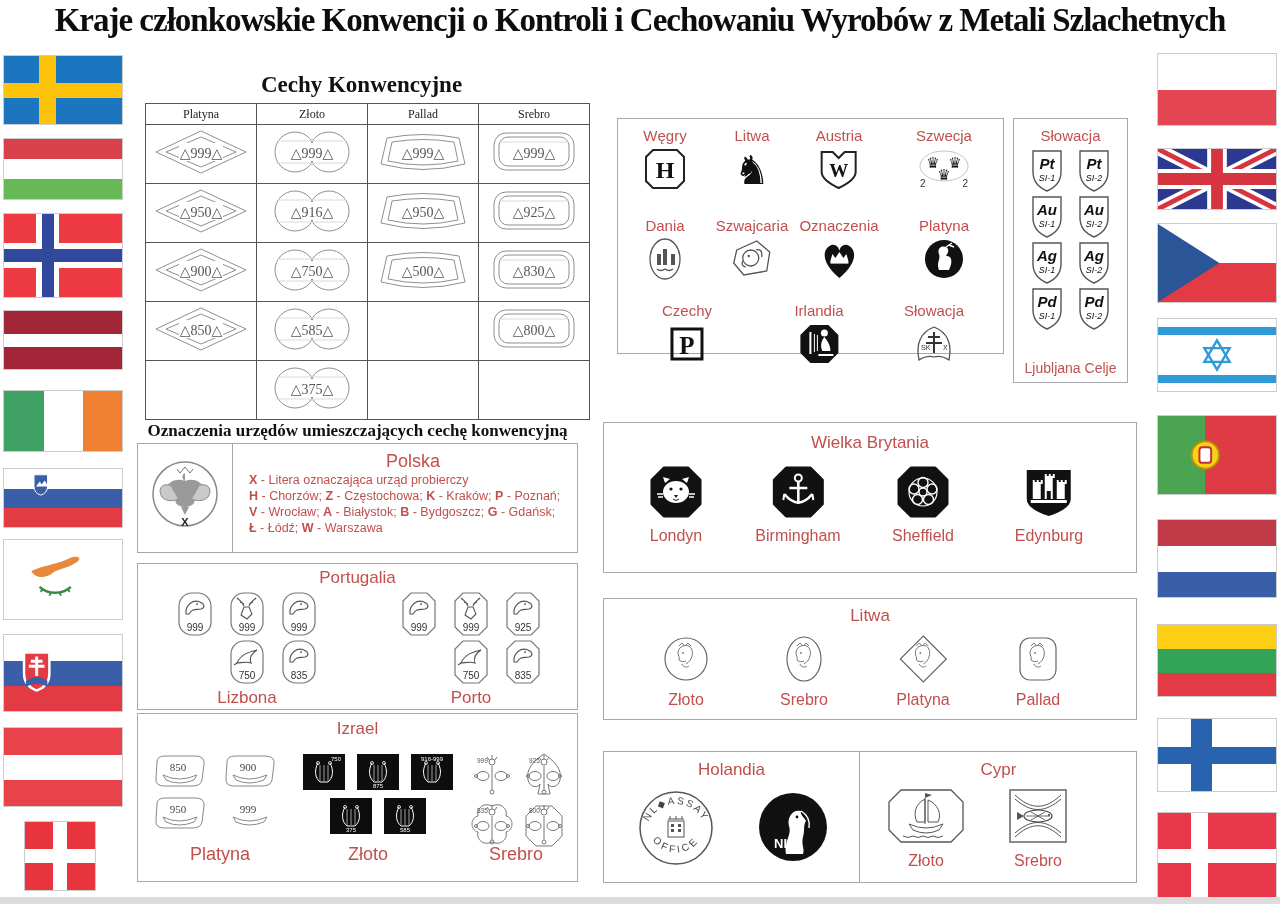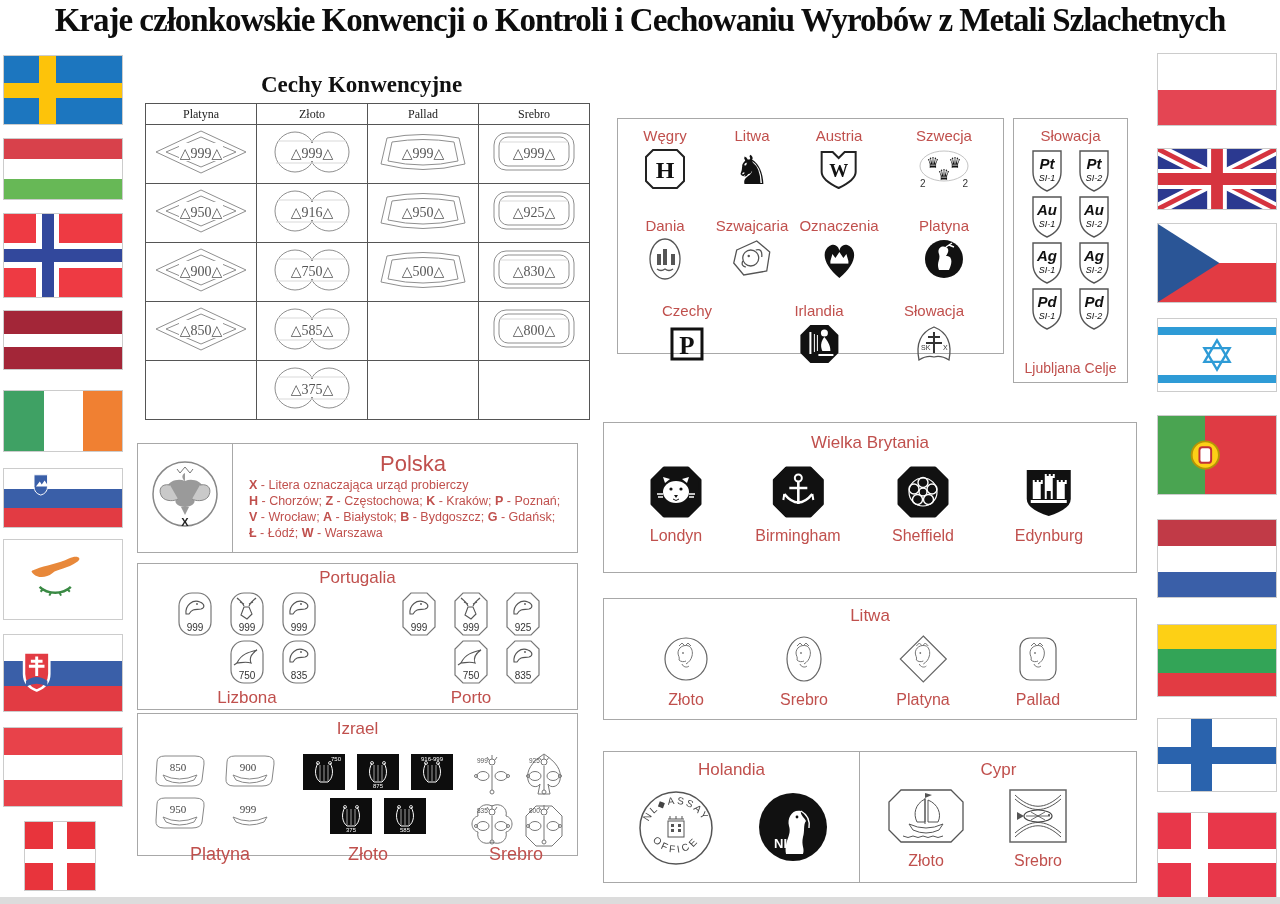--- a/index.html
+++ b/index.html
@@ -52,25 +52,25 @@
   #conv-table{position:absolute;left:145px;top:103px;border-collapse:collapse;table-layout:fixed;}
   #conv-table th{width:108px;height:18px;border:1px solid #555;font-family:"Liberation Serif",serif;
      font-size:12px;font-weight:normal;color:#222;}
   #conv-table td{width:108px;height:58px;border:1px solid #555;text-align:center;vertical-align:middle;padding:0;}
   .offices-heading{position:absolute;left:137px;top:421px;width:441px;text-align:center;
      font-family:"Liberation Serif",serif;font-weight:bold;font-size:17px;color:#111;}
   .panel{position:absolute;border:1px solid #a8a8a8;background:#fff;box-sizing:border-box;}
   #poland-box{left:137px;top:443px;width:441px;height:110px;display:flex;}
   .pl-left{width:94px;border-right:1px solid #a8a8a8;display:flex;align-items:center;justify-content:center;}
   .pl-right{flex:1;padding:7px 0 0 16px;}
-  .sec-title{text-align:center;font-size:22px;color:#c0504d;}
+  .sec-title{text-align:center;font-size:18px;color:#c0504d;}
   .pl-line{font-size:12.5px;line-height:16px;color:#c0504d;}
   .pl-line b{font-weight:bold;}
   #pt-box{left:137px;top:563px;width:441px;height:147px;}
-  #il-box{left:137px;top:713px;width:441px;height:143px;}
+  #il-box{left:137px;top:713px;width:441px;height:169px;}
   .pt-group{position:absolute;top:26px;width:190px;text-align:center;}
   .pt-row{display:flex;justify-content:center;gap:12px;}
   .city{font-size:17px;color:#c0504d;margin-top:2px;}
   .il-group{position:absolute;top:38px;text-align:center;}
   .il-row{display:flex;justify-content:center;gap:8px;margin-bottom:4px;}
   .il-label{position:absolute;top:130px;font-size:18px;color:#c0504d;transform:translateX(-50%);}
   
   #marks-panel{left:617px;top:118px;width:387px;height:236px;}
   .cm{position:absolute;transform:translateX(-50%);text-align:center;}
   .cm .lab{font-size:15px;color:#c0504d;margin-bottom:2px;white-space:nowrap;}
@@ -290,20 +290,21 @@
                 <path d="M14 13 h68 M12 35 h72" stroke="#d9d9d9" fill="none"></path>
                 <rect x="26" y="15" width="44" height="18" fill="#fff"></rect>
                 <text x="48" y="30" text-anchor="middle" font-family="Liberation Serif,serif" font-size="14" fill="#555">△375△</text>
               </svg></span></td>
           <td></td>
           <td></td>
         </tr>
       </tbody>
     </table>
 
+  <div class="offices-heading">Oznaczenia urzędów umieszczających cechę konwencyjną</div>
 
   <div id="poland-box" class="panel">
     <div class="pl-left">
         <span id="pl-eagle">
           <svg width="70" height="84" viewBox="0 0 70 84" xmlns="http://www.w3.org/2000/svg">
             <circle cx="35" cy="38" r="32" fill="none" stroke="#888" stroke-width="1.5"></circle>
   <path d="M27 13 l3 4 l5 -6 l5 6 l3 -4" fill="none" stroke="#777"></path>
   <path d="M35 17 C31 19 32 23 35 25 C28 22 19 25 17 31 C15 37 22 41 27 43 C23 45 27 51 35 51 C43 51 47 45 43 43 C48 41 55 37 53 31 C51 25 42 22 35 25 Z" fill="#9a9a9a"></path>
   <path d="M20 29 C10 27 8 35 12 41 C16 46 25 45 28 43 M50 29 C60 27 62 35 58 41 C54 46 45 45 42 43" fill="#c9c9c9" stroke="#888"></path>
   <path d="M31 51 L35 59 L39 51" fill="#9a9a9a"></path>

